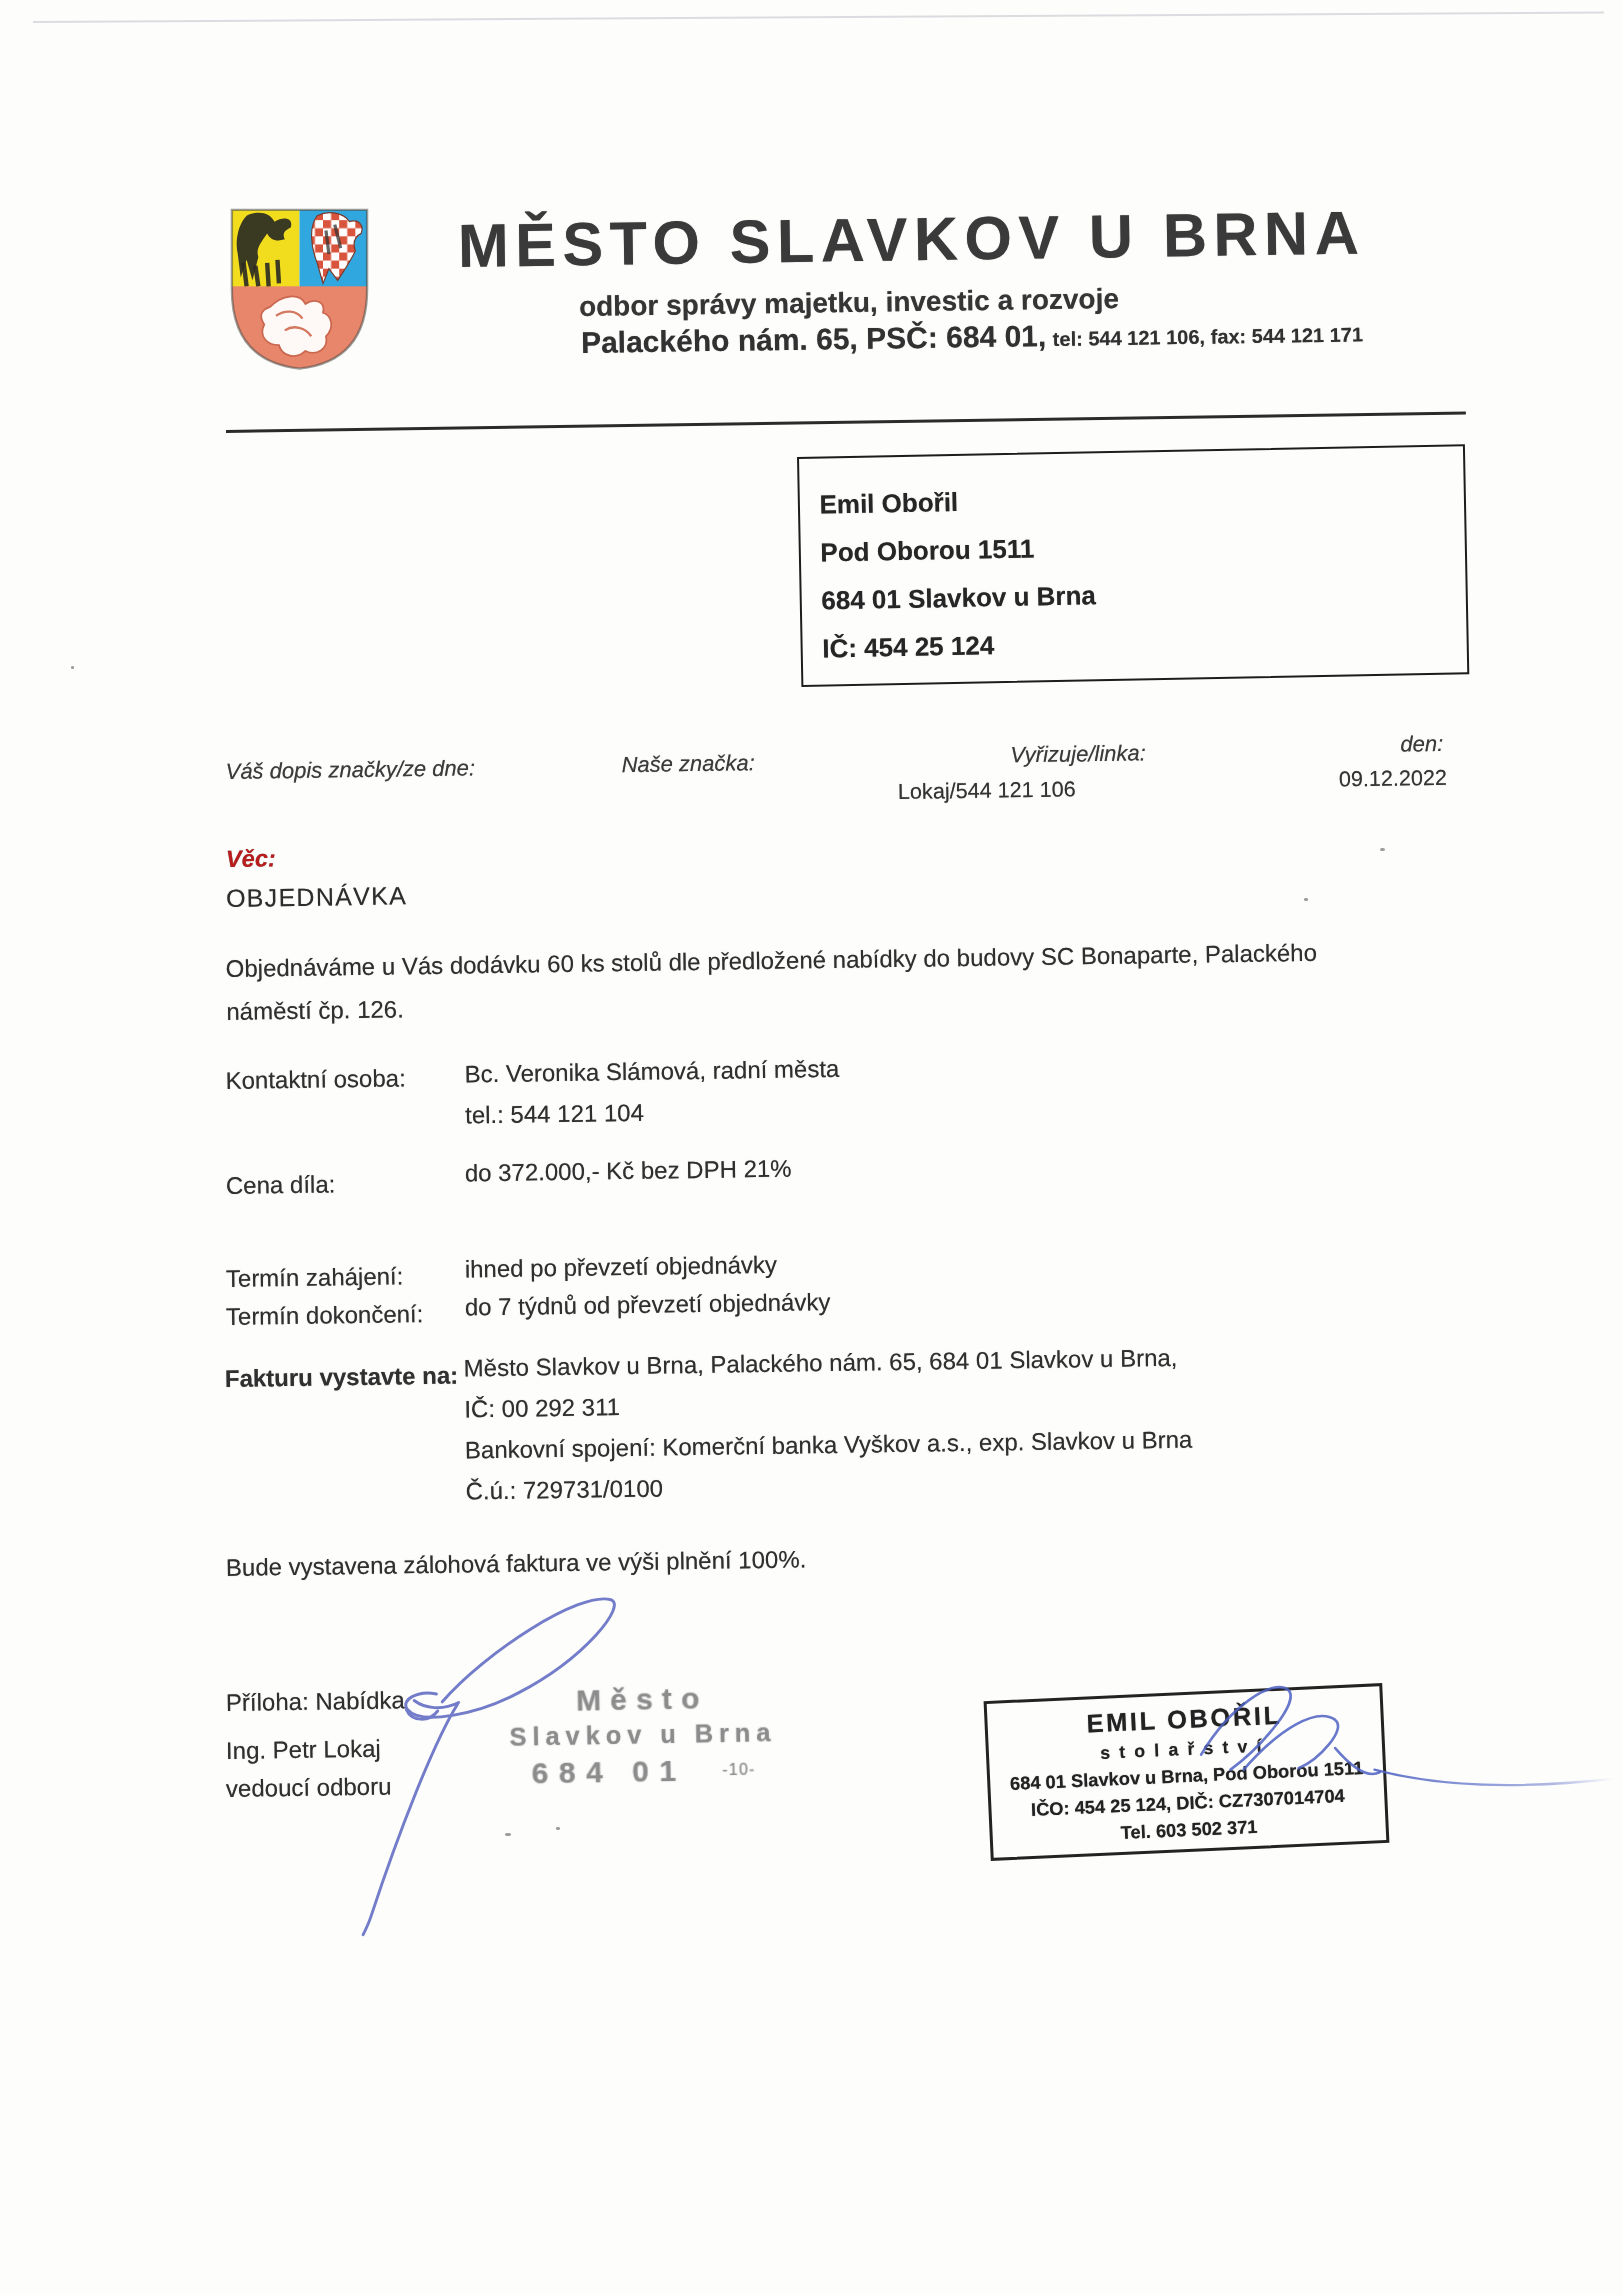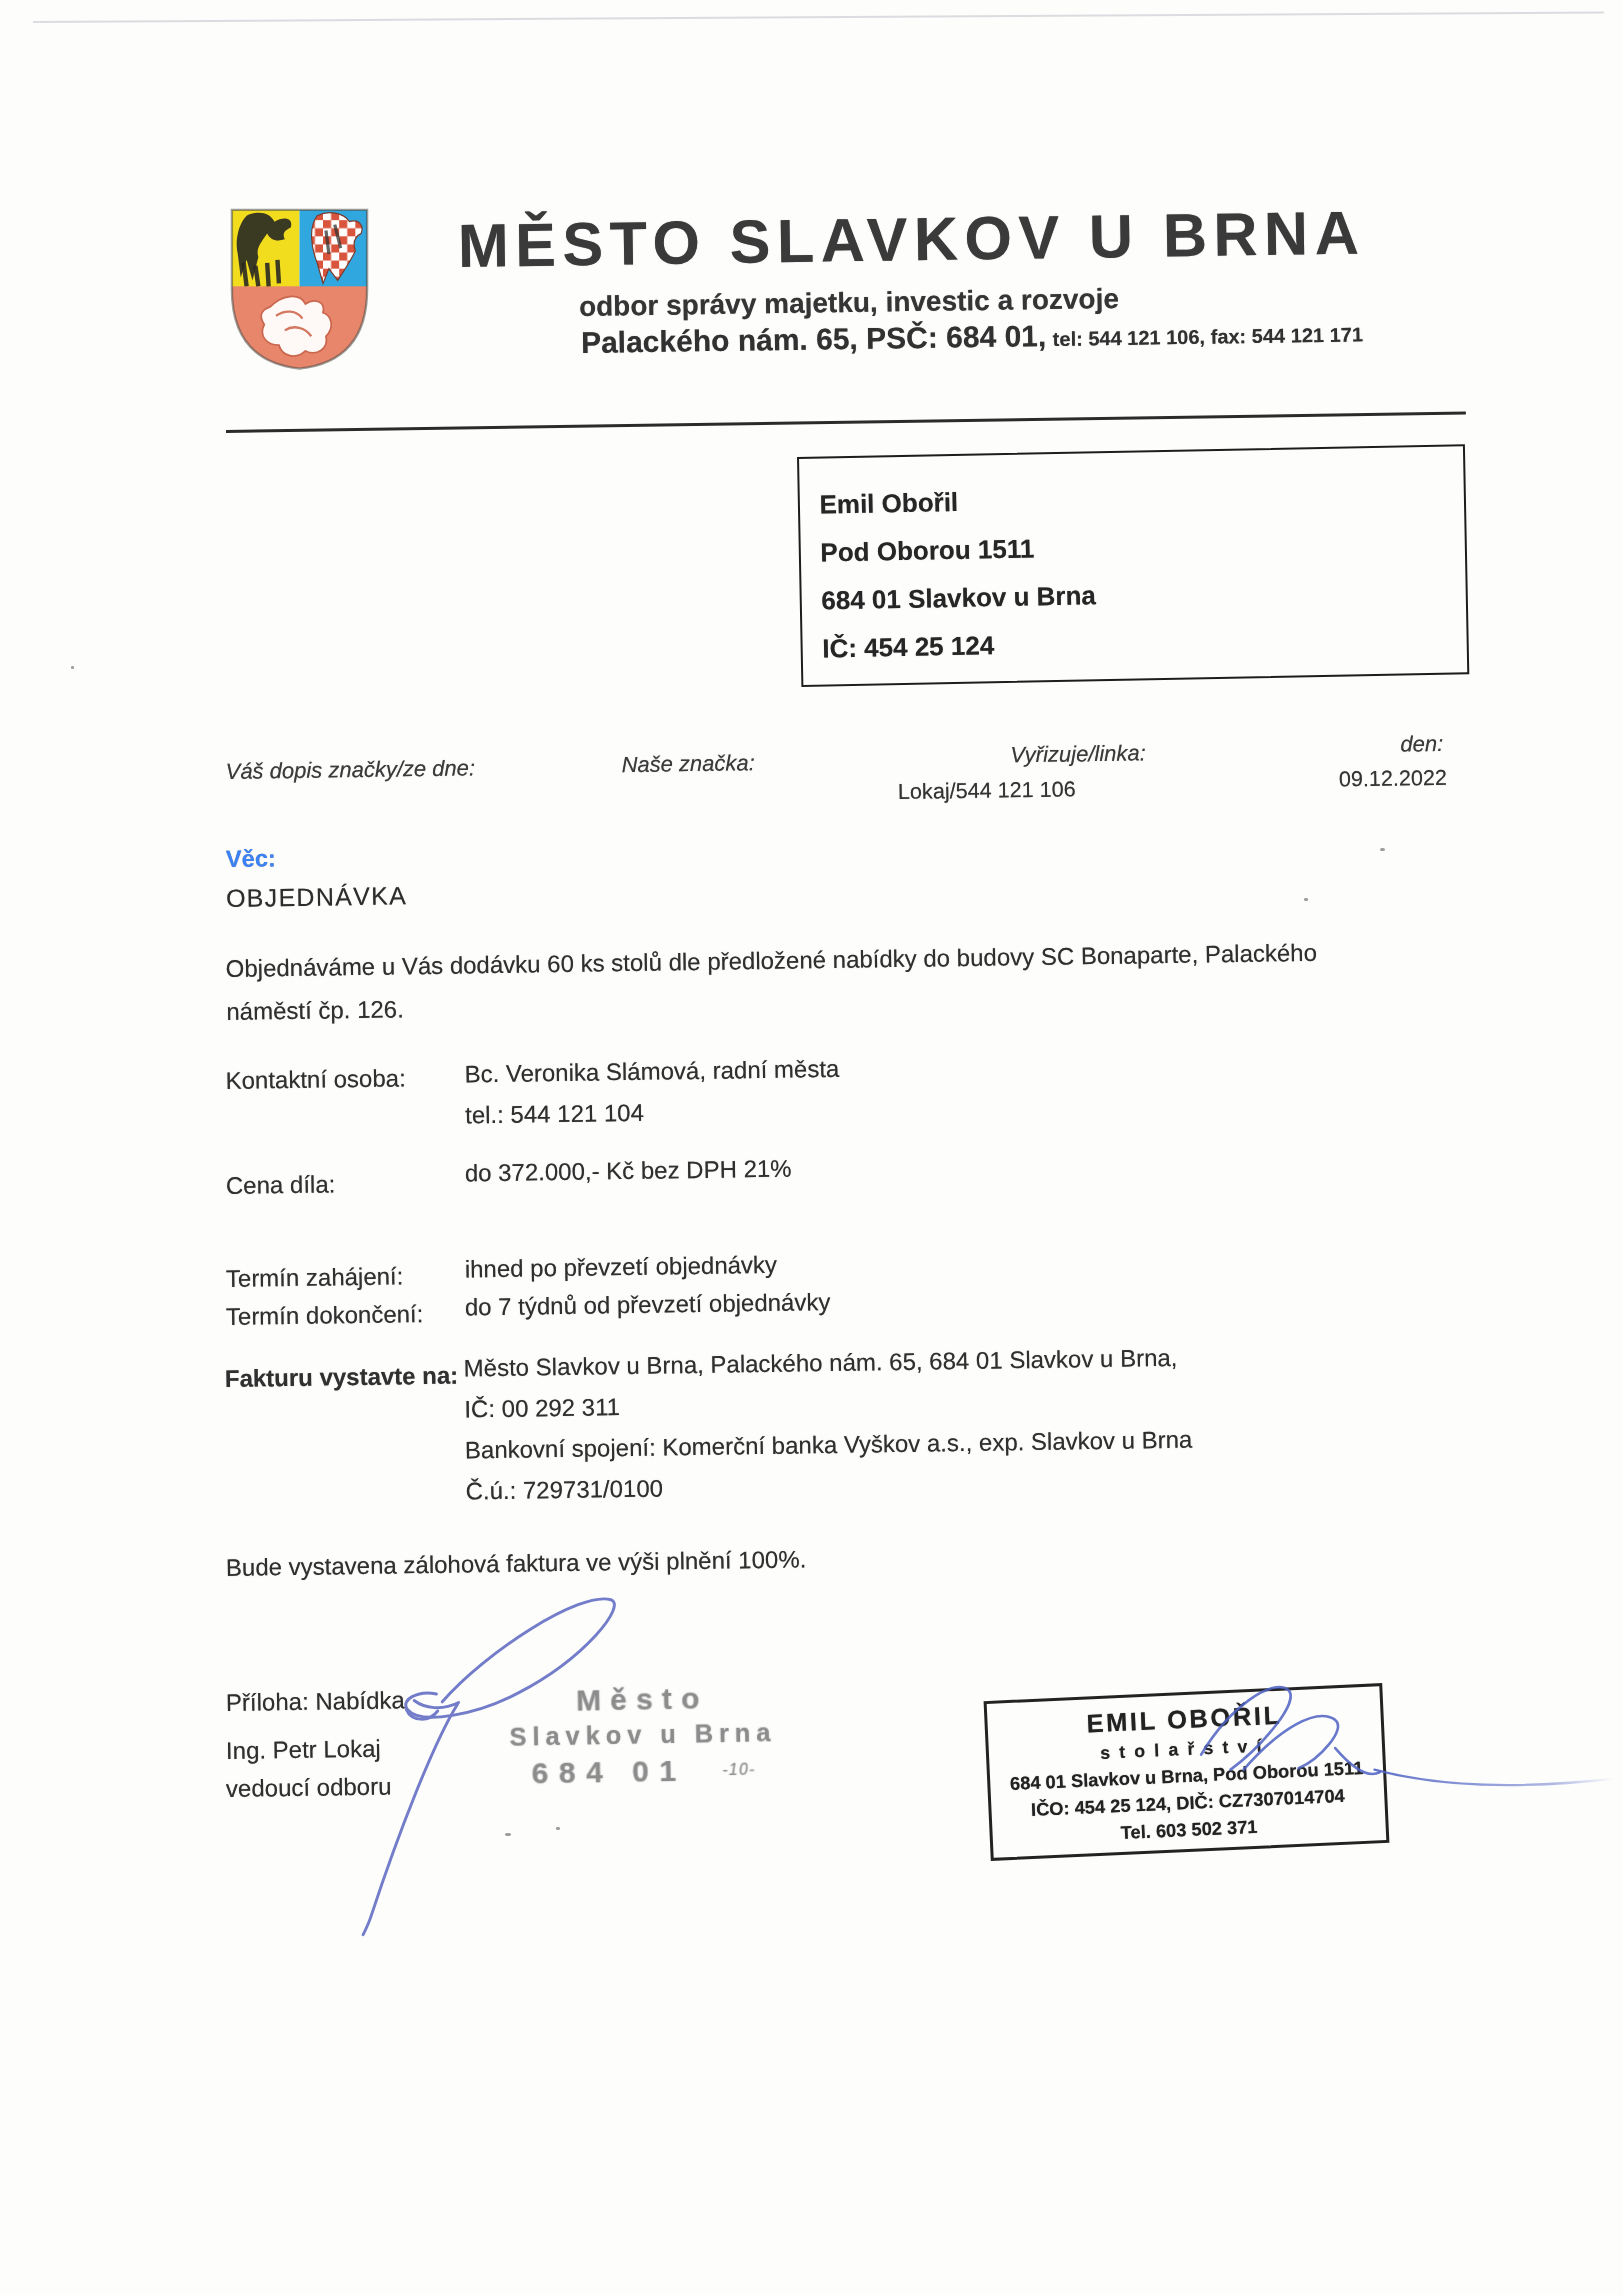--- a/index.html
+++ b/index.html
@@ -29,39 +29,39 @@
     transform:rotate(-1.1deg);transform-origin:0 0;
     box-sizing:border-box;
     padding:22px 0 0 19.6px;
   }
   .recipient-box div{font-size:26px;font-weight:700;line-height:48px;color:#262626;}
   
   .ref-row{width:1276px;height:79px;}
   .ref-row .lab{position:absolute;font-style:italic;font-size:22px;color:#3a3a3a;white-space:nowrap;}
   .ref-row .val{position:absolute;font-size:21.6px;color:#333;white-space:nowrap;}
   
-  .subject-label{font-weight:700;font-size:23.6px;color:#3b82f6;}
+  .subject-label{font-style:italic;font-weight:700;font-size:23.6px;color:#b91c1c;}
   .subject-value{font-size:25px;letter-spacing:1.3px;color:#2d2d2d;}
   .para{font-size:24px;line-height:43px;color:#2f2f2f;width:1263px;}
   .drow{width:1283px;position:absolute;}
   .drow .dlab{position:absolute;left:0;top:0;font-size:24px;color:#303030;white-space:nowrap;}
   .drow .dlab.bold{font-weight:700;}
   .drow .dval{position:absolute;left:239px;font-size:24px;line-height:41px;color:#2f2f2f;white-space:nowrap;}
   .plain{font-size:24px;color:#2f2f2f;white-space:nowrap;}
   
   .city-stamp{
     width:288px;text-align:center;color:#8c8c8c;
     transform:rotate(-1deg);transform-origin:0 50%;
     filter:blur(0.3px);
     text-shadow:0 0 1.3px rgba(140,140,140,.7);
   }
   .city-stamp .c1{font-size:30px;font-weight:700;letter-spacing:9.2px;line-height:37px;}
   .city-stamp .c2{font-size:25.5px;font-weight:700;letter-spacing:5.9px;line-height:35px;}
   .city-stamp .c3{font-size:30px;font-weight:700;letter-spacing:10.5px;line-height:38px;display:inline-block;}
-  .city-stamp .mark{font-size:15.7px;letter-spacing:1.3px;margin-left:36px;vertical-align:5.2px;font-style:italic;}
+  .city-stamp .mark{font-size:15.7px;letter-spacing:1.3px;margin-left:36px;vertical-align:5.2px;}
   .supplier-stamp{
     width:399px;border:3.3px solid #232323;box-sizing:border-box;
     transform:rotate(-2.6deg);transform-origin:50% 50%;
     text-align:center;color:#222;padding:7.9px 5.2px 6.5px 5.2px;
     text-shadow:0 0 1px rgba(30,30,30,.6);
     background:rgba(255,255,255,0);
   }
   .supplier-stamp .s1{font-size:25.5px;font-weight:700;letter-spacing:2.6px;line-height:33px;}
   .supplier-stamp .s2{font-size:17.7px;font-weight:700;letter-spacing:9.2px;line-height:26px;}
   .supplier-stamp .s3,.supplier-stamp .s4,.supplier-stamp .s5{font-size:18.3px;font-weight:700;line-height:27px;white-space:nowrap;}

